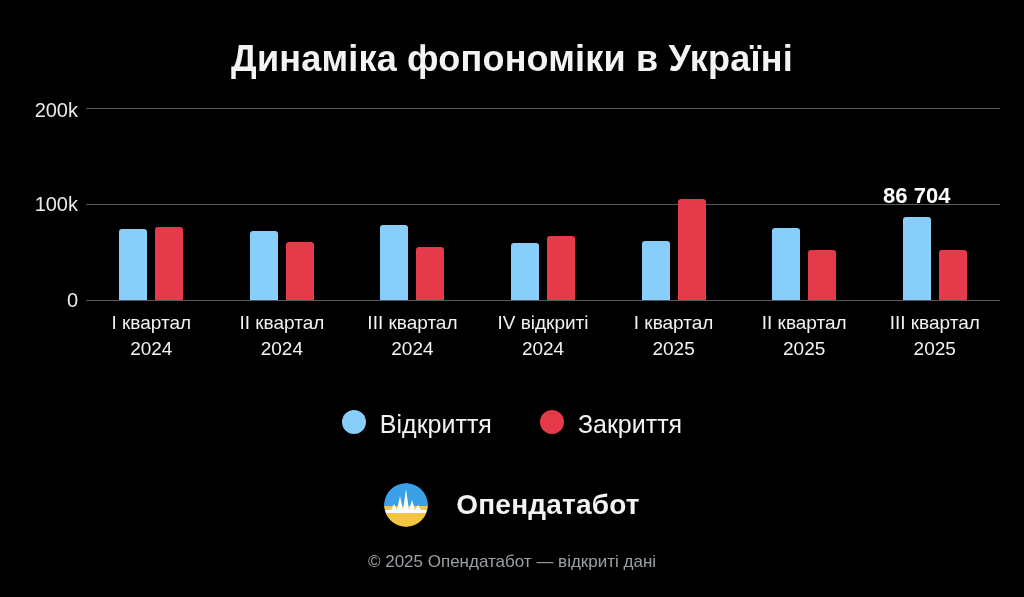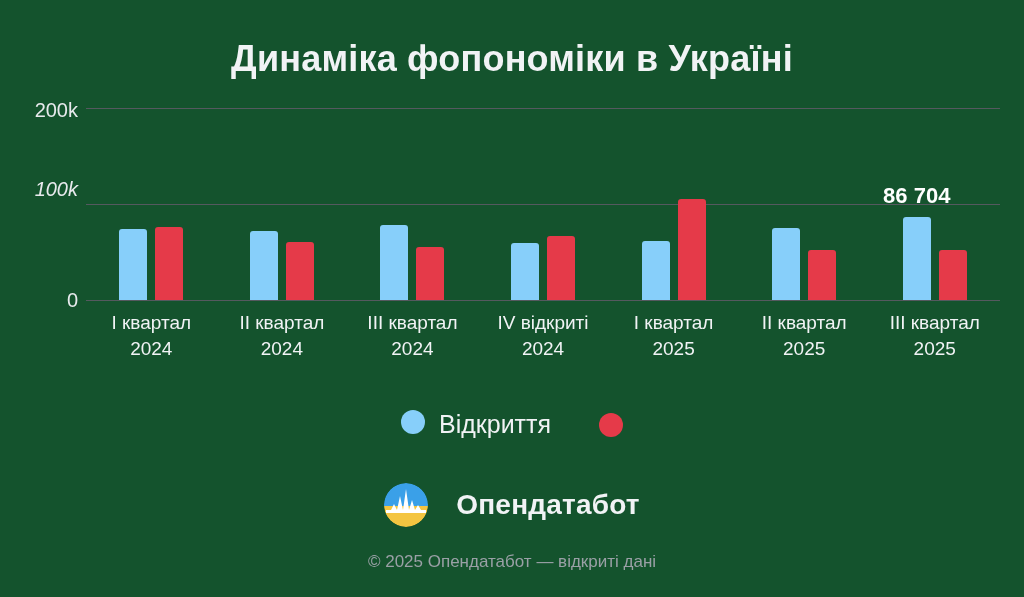--- a/index.html
+++ b/index.html
@@ -15,21 +15,21 @@
     background: #22252a;
     font-family: "Liberation Sans", "DejaVu Sans", sans-serif;
     color: #e8eaed;
     position: relative;
   }
 
   .infographic {
     position: relative;
     width: 1024px;
     height: 597px;
-    background: #14532d;
+    background: #000000;
   }
 
   
   .chart-title {
     position: absolute;
     top: 38px;
     left: 0;
     width: 1024px;
     text-align: center;
     font-size: 36px;
@@ -208,21 +208,21 @@
 <body>
 
 <div class="infographic">
 
   <div class="chart-title">Динаміка фопономіки в Україні</div>
 
   <div class="plot-wrap">
 
     <div class="y-axis">
         <div class="y-tick-label" style="top: 192px;">0</div>
-        <div class="y-tick-label" style="top: 81px; font-style: italic;">100k</div>
+        <div class="y-tick-label" style="top: 96px;">100k</div>
         <div class="y-tick-label" style="top: 2px;">200k</div>
       </div>
     <div class="grid">
         <div class="gridline baseline" style="top: 192px;"></div>
         <div class="gridline" style="top: 96px;"></div>
         <div class="gridline" style="top: 0px;"></div>
       </div>
     <div class="bars-area">
         <div class="bar-group">
           <div class="bar open" style="height: 70.56px; background: rgb(135, 207, 250);"></div>
@@ -268,20 +268,21 @@
       <div class="x-cat"><span>III квартал</span><span class="cat-line2">2025</span></div>
     </div>
 
   <div class="legend">
       <div class="legend-item">
         <span class="legend-swatch" style="background: rgb(135, 207, 250);"></span>
         <span class="legend-label">Відкриття</span>
       </div>
       <div class="legend-item">
         <span class="legend-swatch" style="background: rgb(229, 58, 73);"></span>
+        <span class="legend-label">Закриття</span>
       </div>
     </div>
 
   <div class="brand">
     <span class="brand-logo">
       <svg viewBox="0 0 44 44" width="44" height="44" aria-hidden="true">
         <defs>
           <clipPath id="logoClip">
               <circle cx="22" cy="22" r="22"></circle>
             </clipPath>

